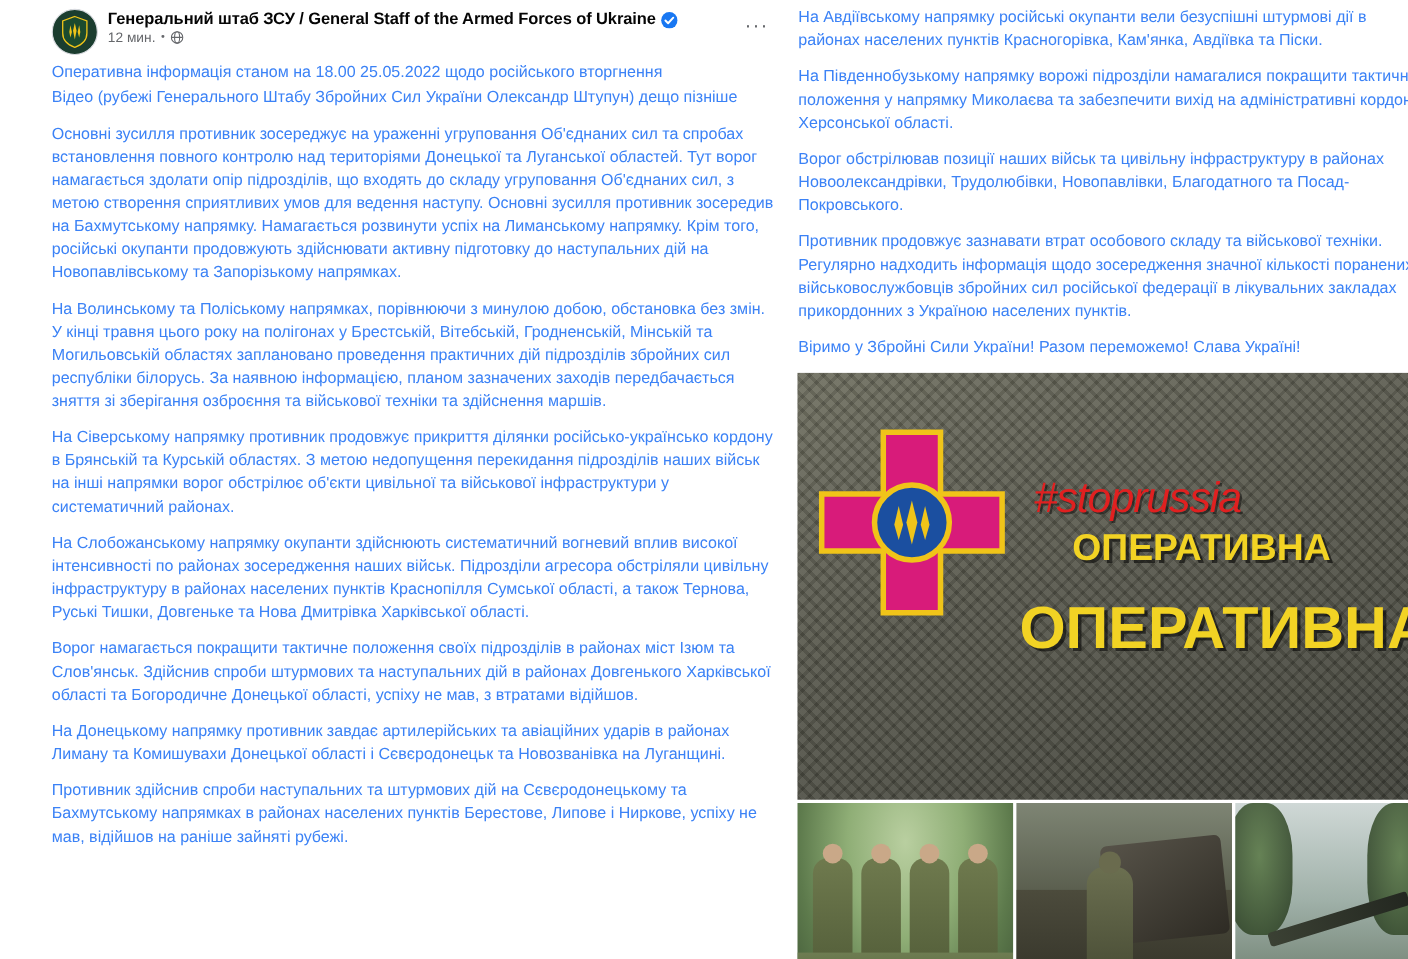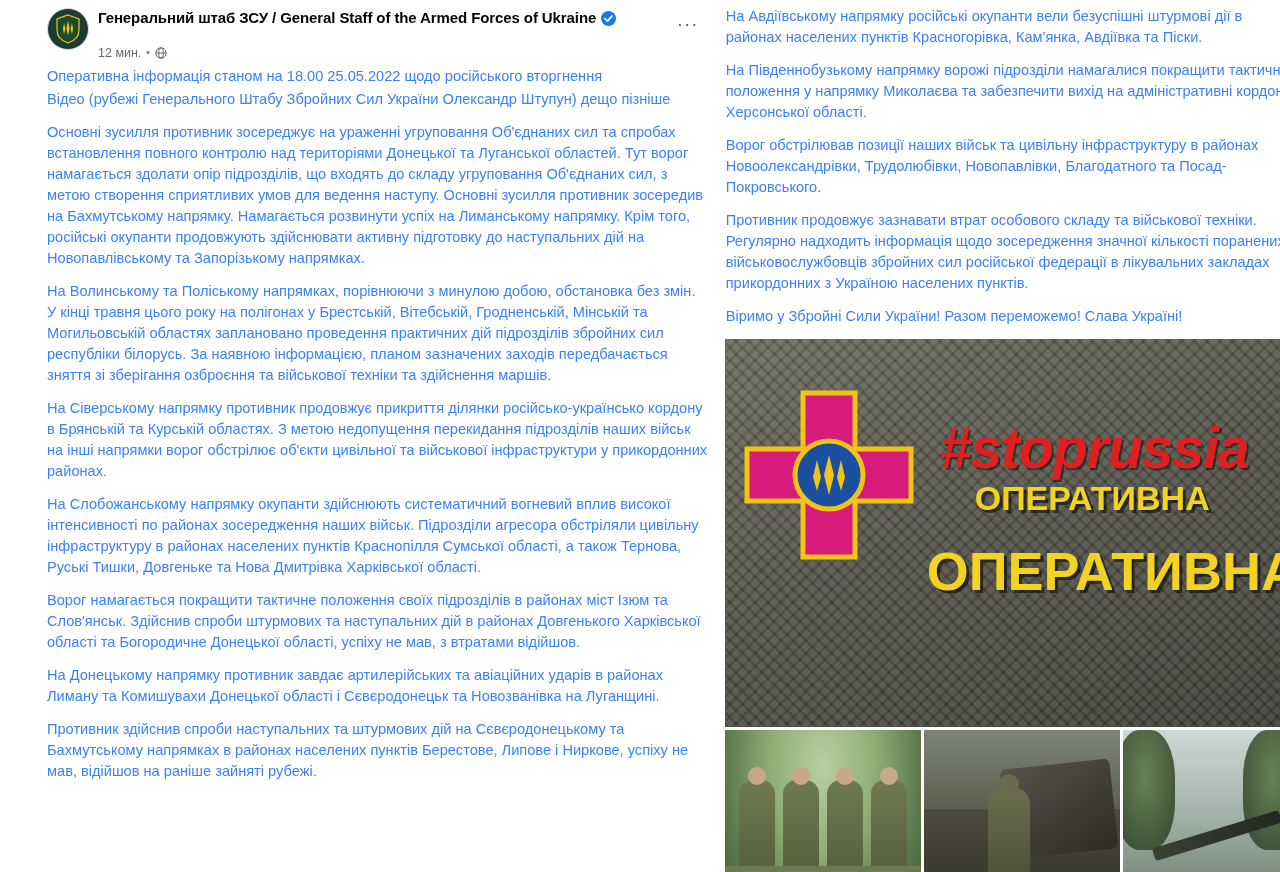--- a/index.html
+++ b/index.html
@@ -75,21 +75,21 @@
     width: 15px;
     height: 15px;
     margin-left: 5px;
     flex: 0 0 15px;
   }
   .sub-meta {
     display: flex;
     align-items: center;
     font-size: 12.5px;
     color: #65676b;
-    margin-top: 19px;
+    margin-top: 0;
   }
   .sub-meta .dot {
     margin: 0 5px;
     font-size: 10px;
     line-height: 10px;
   }
   .globe-icon {
     width: 12px;
     height: 12px;
     display: inline-block;
@@ -147,23 +147,23 @@
   .hero .cross {
     position: absolute;
     left: 16px;
     top: 48px;
     width: 176px;
     height: 176px;
   }
   .hero .stop {
     position: absolute;
     left: 215px;
-    top: 76px;
-    font-size: 57px;
-    font-weight: bold;
+    top: 92px;
+    font-size: 39px;
+    font-weight: normal;
     font-style: italic;
     color: #e02020;
     letter-spacing: -1px;
     text-shadow: 2px 2px 0 rgba(0,0,0,0.45);
   }
   .hero .big1, .hero .big2 {
     position: absolute;
     left: 202px;
     font-weight: bold;
     color: #f2d324;
@@ -322,21 +322,21 @@
         </div>
       </div>
       <div class="more-btn">···</div>
     </div>
 
     <div class="post-body">
       <p class="tight">Оперативна інформація станом на 18.00 25.05.2022 щодо російського вторгнення</p>
       <p>Відео (рубежі Генерального Штабу Збройних Сил України Олександр Штупун) дещо пізніше</p>
       <p>Основні зусилля противник зосереджує на ураженні угруповання Об'єднаних сил та спробах встановлення повного контролю над територіями Донецької та Луганської областей. Тут ворог намагається здолати опір підрозділів, що входять до складу угруповання Об'єднаних сил, з метою створення сприятливих умов для ведення наступу. Основні зусилля противник зосередив на Бахмутському напрямку. Намагається розвинути успіх на Лиманському напрямку. Крім того, російські окупанти продовжують здійснювати активну підготовку до наступальних дій на Новопавлівському та Запорізькому напрямках.</p>
       <p>На Волинському та Поліському напрямках, порівнюючи з минулою добою, обстановка без змін. У кінці травня цього року на полігонах у Брестській, Вітебській, Гродненській, Мінській та Могильовській областях заплановано проведення практичних дій підрозділів збройних сил республіки білорусь. За наявною інформацією, планом зазначених заходів передбачається зняття зі зберігання озброєння та військової техніки та здійснення маршів.</p>
-      <p>На Сіверському напрямку противник продовжує прикриття ділянки російсько-українсько кордону в Брянській та Курській областях. З метою недопущення перекидання підрозділів наших військ на інші напрямки ворог обстрілює об'єкти цивільної та військової інфраструктури у прикордонних районах.</p>
+      <p>На Сіверському напрямку противник продовжує прикриття ділянки російсько-українсько кордону в Брянській та Курській областях. З метою недопущення перекидання підрозділів наших військ на інші напрямки ворог обстрілює об'єкти цивільної та військової інфраструктури у систематичний районах.</p>
       <p>На Слобожанському напрямку окупанти здійснюють систематичний вогневий вплив високої інтенсивності по районах зосередження наших військ. Підрозділи агресора обстріляли цивільну інфраструктуру в районах населених пунктів Краснопілля Сумської області, а також Тернова, Руські Тишки, Довгеньке та Нова Дмитрівка Харківської області.</p>
       <p>Ворог намагається покращити тактичне положення своїх підрозділів в районах міст Ізюм та Слов'янськ. Здійснив спроби штурмових та наступальних дій в районах Довгенького Харківської області та Богородичне Донецької області, успіху не мав, з втратами відійшов.</p>
       <p>На Донецькому напрямку противник завдає артилерійських та авіаційних ударів в районах Лиману та Комишувахи Донецької області і Сєвєродонецьк та Новозванівка на Луганщині.</p>
       <p>Противник здійснив спроби наступальних та штурмових дій на Сєвєродонецькому та Бахмутському напрямках в районах населених пунктів Берестове, Липове і Ниркове, успіху не мав, відійшов на раніше зайняті рубежі.</p>
     </div>
   </div>
 
   <div class="right-col">
     <div class="post-body">
       <p>На Авдіївському напрямку російські окупанти вели безуспішні штурмові дії в районах населених пунктів Красногорівка, Кам'янка, Авдіївка та Піски.</p>

